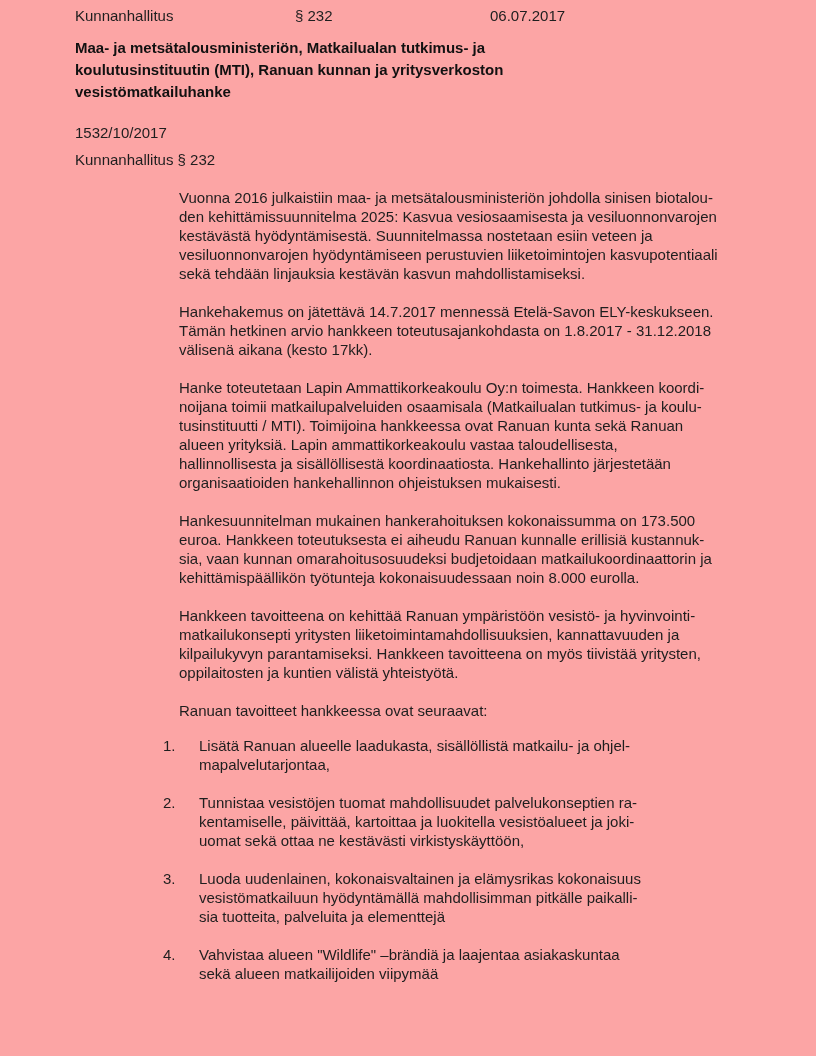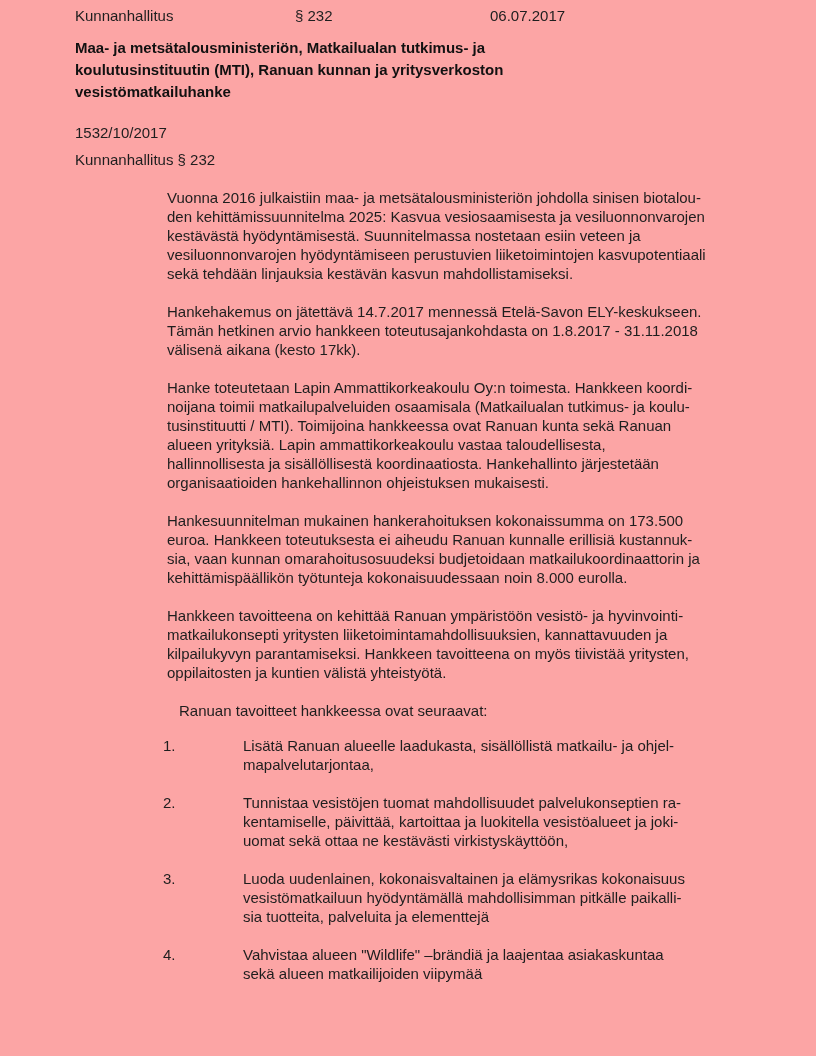--- a/index.html
+++ b/index.html
@@ -42,37 +42,36 @@
     margin: 20px 0 8px 75px;
   }
   .subheading {
     margin: 7px 0 0 75px;
   }
   .body {
     margin: 19px 0 0 163px;
     width: 625px;
   }
   .para {
-    margin: 0 0 19px 4px;
+    margin: 0 0 19px 16px;
     white-space: pre-line;
   }
   .list-intro {
     margin: 16px;
   }
   .list-item {
     display: flex;
     margin: 0 0 19px 0;
   }
   .list-item .num {
     flex: 0 0 36px;
     width: 36px;
   }
   .list-item .item-text {
     white-space: pre-line;
-    margin-left: 44px;
   }
   .decision {
     margin: 0;
   }
   .decision-label {
     font-weight: bold;
     text-decoration: underline;
     margin-right: 8px;
     color: #111111;
   }
@@ -101,21 +100,21 @@
 
   <div class="body">
 
     <p class="para">Vuonna 2016 julkaistiin maa- ja metsätalousministeriön johdolla sinisen biotalou-
 den kehittämissuunnitelma 2025: Kasvua vesiosaamisesta ja vesiluonnonvarojen
 kestävästä hyödyntämisestä. Suunnitelmassa nostetaan esiin veteen ja
 vesiluonnonvarojen hyödyntämiseen perustuvien liiketoimintojen kasvupotentiaali
 sekä tehdään linjauksia kestävän kasvun mahdollistamiseksi.</p>
 
     <p class="para">Hankehakemus on jätettävä 14.7.2017 mennessä Etelä-Savon ELY-keskukseen.
-Tämän hetkinen arvio hankkeen toteutusajankohdasta on 1.8.2017 - 31.11.2018
+Tämän hetkinen arvio hankkeen toteutusajankohdasta on 1.8.2017 - 31.12.2018
 välisenä aikana (kesto 17kk).</p>
 
     <p class="para">Hanke toteutetaan Lapin Ammattikorkeakoulu Oy:n toimesta. Hankkeen koordi-
 noijana toimii matkailupalveluiden osaamisala (Matkailualan tutkimus- ja koulu-
 tusinstituutti / MTI). Toimijoina hankkeessa ovat Ranuan kunta sekä Ranuan
 alueen yrityksiä. Lapin ammattikorkeakoulu vastaa taloudellisesta,
 hallinnollisesta ja sisällöllisestä koordinaatiosta. Hankehallinto järjestetään
 organisaatioiden hankehallinnon ohjeistuksen mukaisesti.</p>
 
     <p class="para">Hankesuunnitelman mukainen hankerahoituksen kokonaissumma on 173.500

